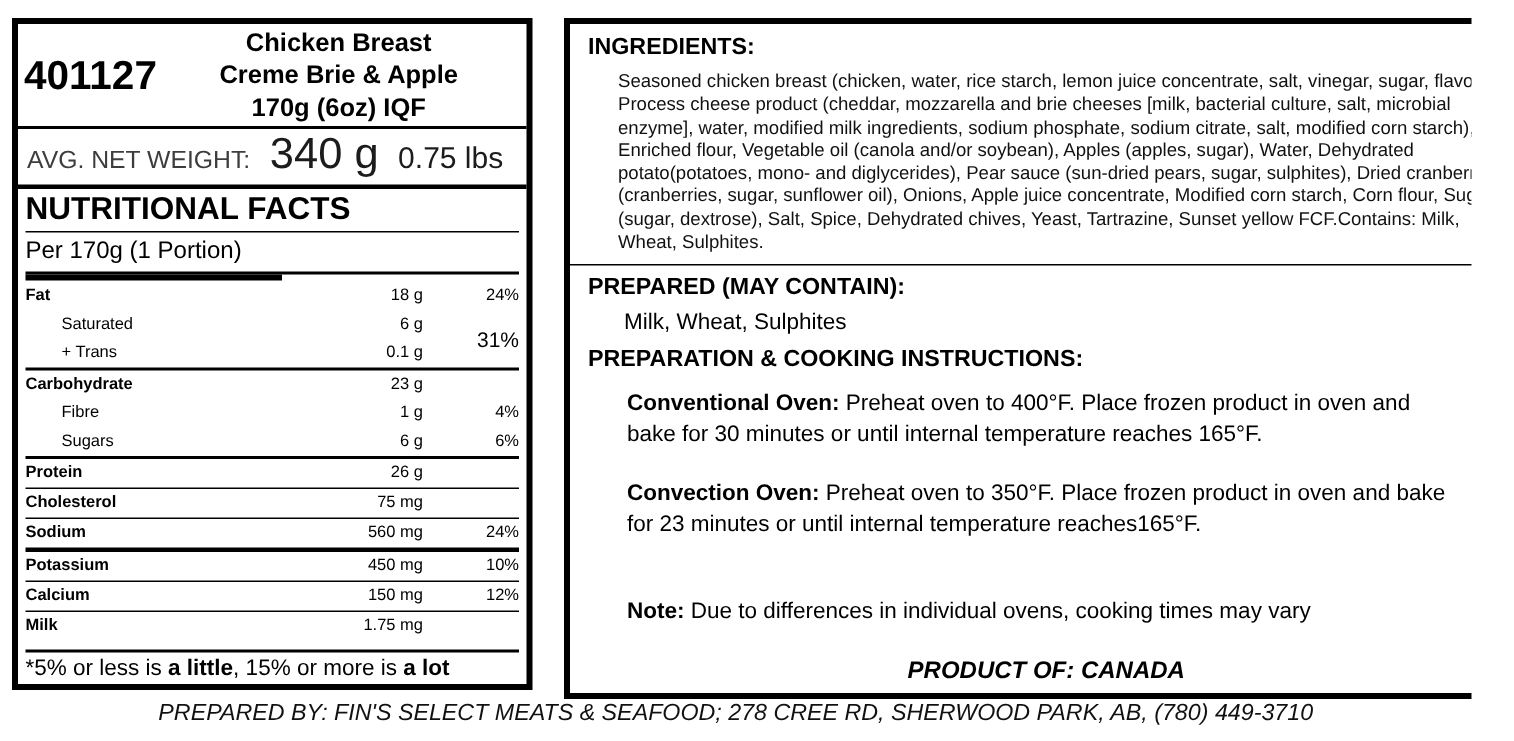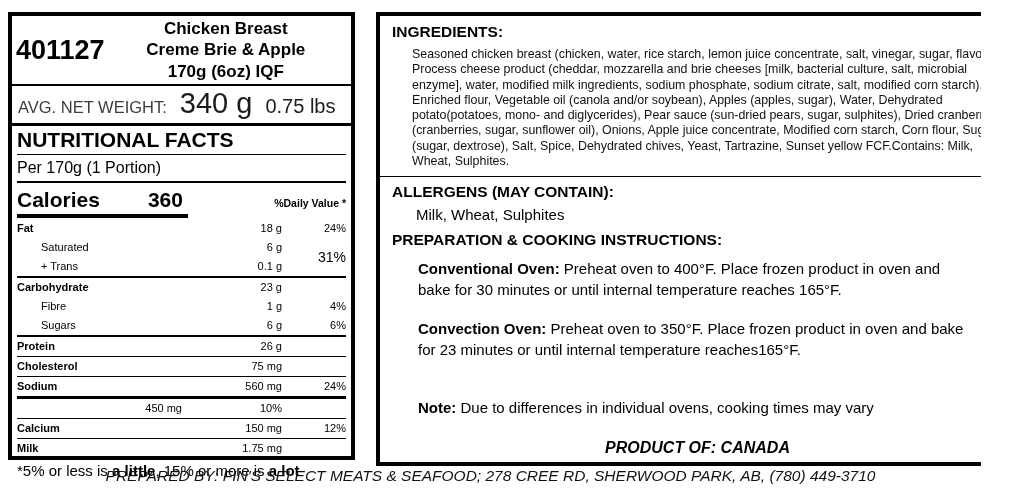--- a/index.html
+++ b/index.html
@@ -77,25 +77,20 @@
     <div class="weight-box">
       <span class="w-label">AVG. NET WEIGHT:</span>
       <span class="w-g">340 g</span>
       <span class="w-lbs">0.75 lbs</span>
     </div>
 
     <div class="nutrition">
       <div class="nf-title">NUTRITIONAL FACTS</div>
       <div class="nf-serving">Per 170g (1 Portion)</div>
 
-      <div class="cal-row">
-        <span class="cal-label">Calories</span>
-        <span class="cal-value">360</span>
-        <span class="dv-header">%Daily Value *</span>
-      </div>
       <div class="cal-underline"></div>
 
       <div class="row">
         <span class="name">Fat</span>
         <span class="amt">18 g</span>
         <span class="dv">24%</span>
       </div>
 
       <div class="subgroup">
         <div class="sub-rows">
@@ -146,20 +141,21 @@
       <div class="sep-thin"></div>
 
       <div class="row">
         <span class="name">Sodium</span>
         <span class="amt">560 mg</span>
         <span class="dv">24%</span>
       </div>
       <div class="sep-thick"></div>
 
       <div class="row">
+        <span class="name">Potassium</span>
         <span class="amt">450 mg</span>
         <span class="dv">10%</span>
       </div>
       <div class="sep-thin"></div>
 
       <div class="row">
         <span class="name">Calcium</span>
         <span class="amt">150 mg</span>
         <span class="dv">12%</span>
       </div>
@@ -173,21 +169,21 @@
 
       <div class="footnote"><span>*5% or less is </span><b>a little</b><span>, 15% or more is </span><b>a lot</b></div>
     </div>
   </div>
 
   <div class="right-panel">
     <div class="ing-heading">INGREDIENTS:</div>
     <div class="ing-text">Seasoned chicken breast (chicken, water, rice starch, lemon juice concentrate, salt, vinegar, sugar, flavour), Process cheese product (cheddar, mozzarella and brie cheeses [milk, bacterial culture, salt, microbial enzyme], water, modified milk ingredients, sodium phosphate, sodium citrate, salt, modified corn starch), Enriched flour, Vegetable oil (canola and/or soybean), Apples (apples, sugar), Water, Dehydrated potato(potatoes, mono- and diglycerides), Pear sauce (sun-dried pears, sugar, sulphites), Dried cranberries (cranberries, sugar, sunflower oil), Onions, Apple juice concentrate, Modified corn starch, Corn flour, Sugars (sugar, dextrose), Salt, Spice, Dehydrated chives, Yeast, Tartrazine, Sunset yellow FCF.Contains: Milk, Wheat, Sulphites.</div>
     <div class="divider"></div>
 
-    <div class="al-heading">ALLERGENS (MAY CONTAIN):</div>
+    <div class="al-heading">PREPARED (MAY CONTAIN):</div>
     <div class="al-text">Milk, Wheat, Sulphites</div>
 
     <div class="prep-heading">PREPARATION &amp; COOKING INSTRUCTIONS:</div>
     <div class="prep-p"><span class="prep-label">Conventional Oven:</span><span> Preheat oven to 400°F. Place frozen product in oven and bake for 30 minutes or until internal temperature reaches 165°F.</span></div>
     <div class="prep-p"><span class="prep-label">Convection Oven:</span><span> Preheat oven to 350°F. Place frozen product in oven and bake for 23 minutes or until internal temperature reaches165°F.</span></div>
     <div class="prep-p note"><span class="prep-label">Note:</span><span> Due to differences in individual ovens, cooking times may vary</span></div>
 
     <div class="origin">PRODUCT OF: CANADA</div>
   </div>
 

